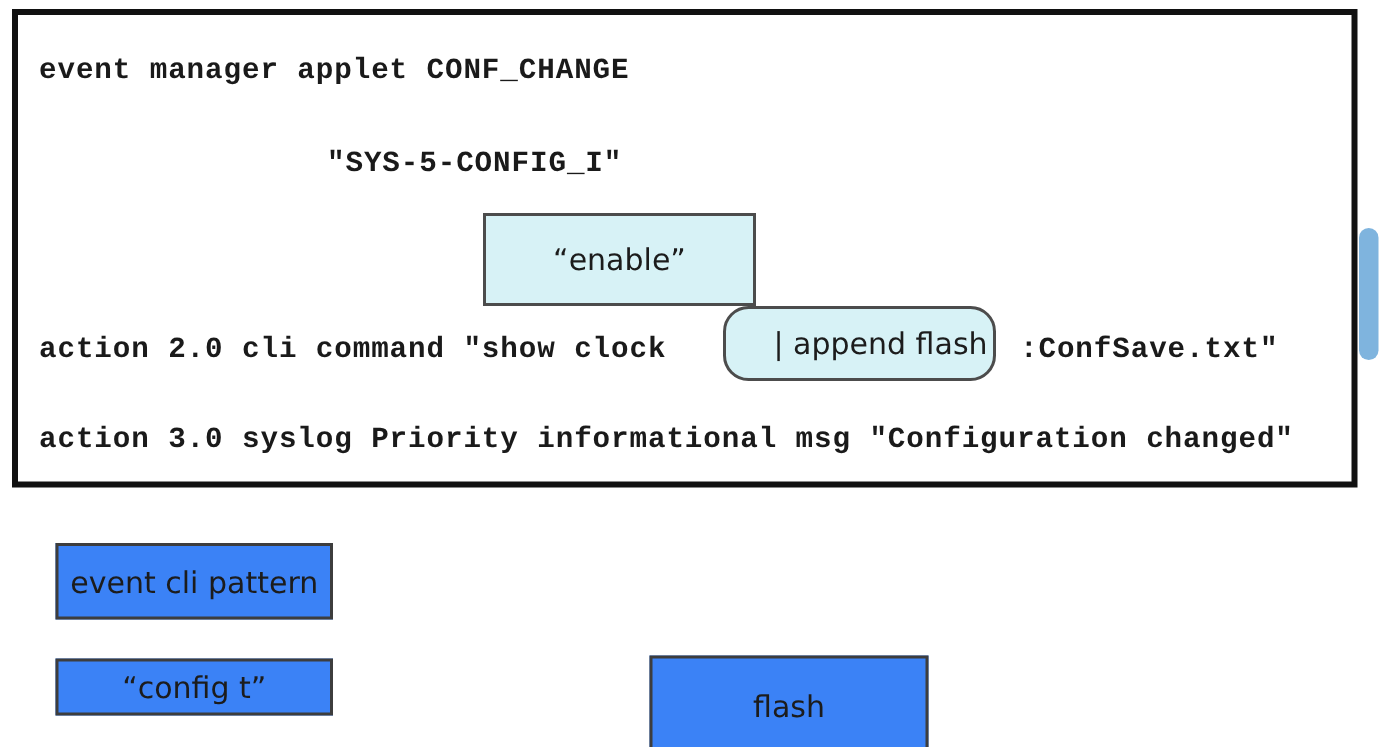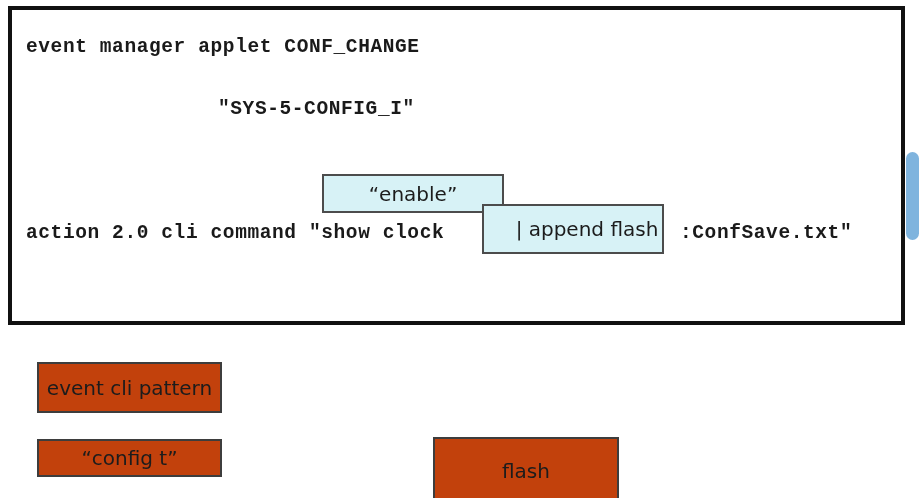--- a/index.html
+++ b/index.html
@@ -112,27 +112,27 @@
     white-space: nowrap;
     z-index: 5;
   }
   .drop-box.tight {
     justify-content: flex-start;
     padding-left: 3px;
   }
 
   
   #box-event-syslog-pattern { left: 10px;  top: 70px;  width: 190px; height: 52px; }
-  #box-enable              { left: 310px; top: 132px; width: 182px; height: 39px; margin-top: 32px; }
-  #box-append-flash        { left: 470px; top: 194px; width: 182px; height: 50px; padding-left: 28px; }
+  #box-enable              { left: 310px; top: 132px; width: 182px; height: 62px; }
+  #box-append-flash        { left: 470px; top: 194px; width: 182px; height: 50px; padding-left: 28px; border-radius: 17px; }
 
   
   .option-tile {
     position: absolute;
-    background: #c2410c;
+    background: #3b82f6;
     border: 2px solid #3d3d3d;
     box-sizing: border-box;
     display: flex;
     align-items: center;
     justify-content: center;
     font-family: "DejaVu Sans", sans-serif;
     font-size: 20px;
     color: #1c1c1c;
     white-space: nowrap;
     z-index: 3;
@@ -172,20 +172,21 @@
 
 
     <div class="drop-box" id="box-enable">“enable”</div>
 
     <div class="code-line l4">action 2.0 cli command "show clock</div>
 
     <div class="drop-box" id="box-append-flash">| append flash</div>
 
     <div class="code-line l4b">:ConfSave.txt"</div>
 
+    <div class="code-line l5">action 3.0 syslog Priority informational msg "Configuration changed"</div>
 
   </div>
 </div>
 
 <div class="option-tile" id="tile-event-cli-pattern">event cli pattern</div>
 
 <div class="option-tile" id="tile-config-t">“config t”</div>
 
 <div class="option-tile" id="tile-flash">flash</div>
 

